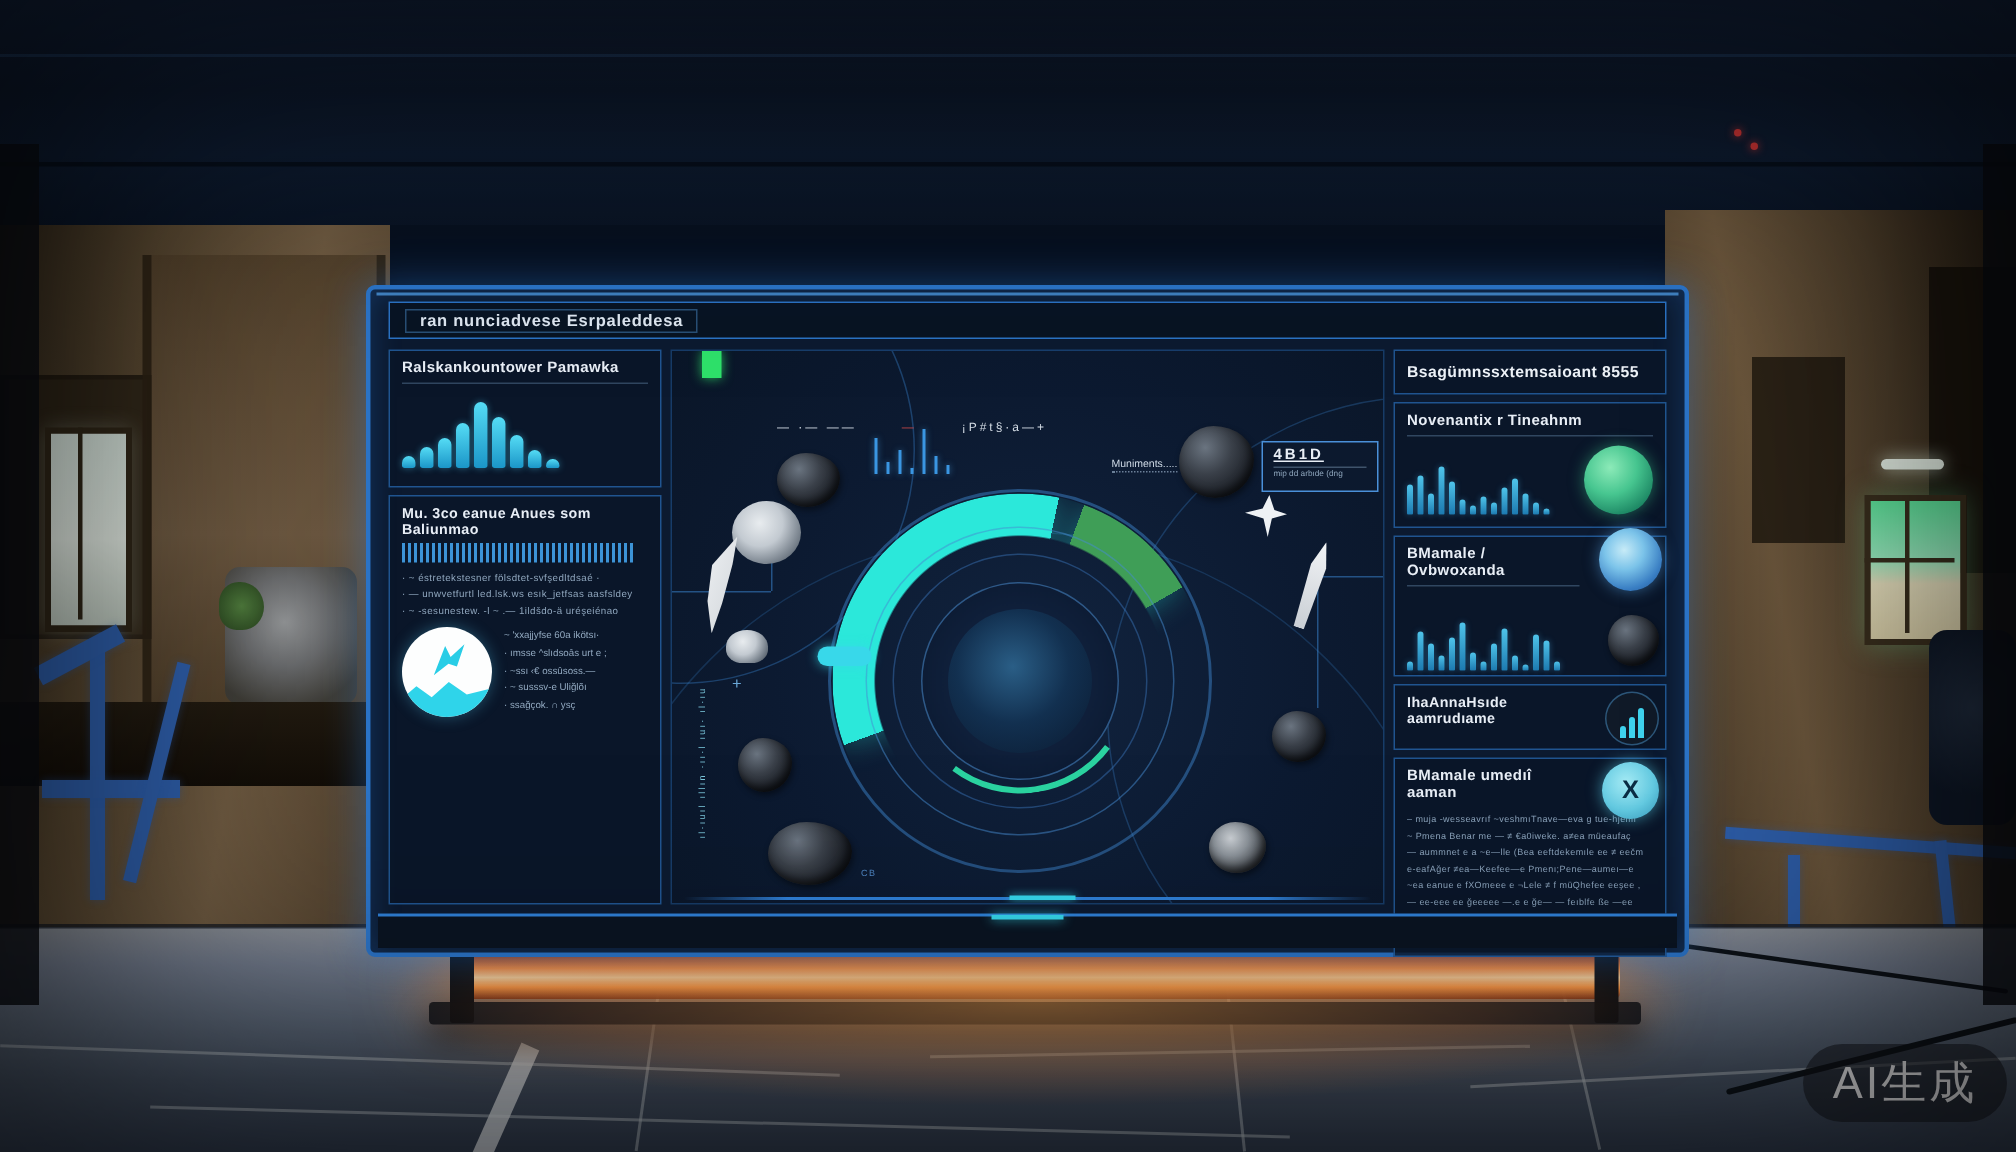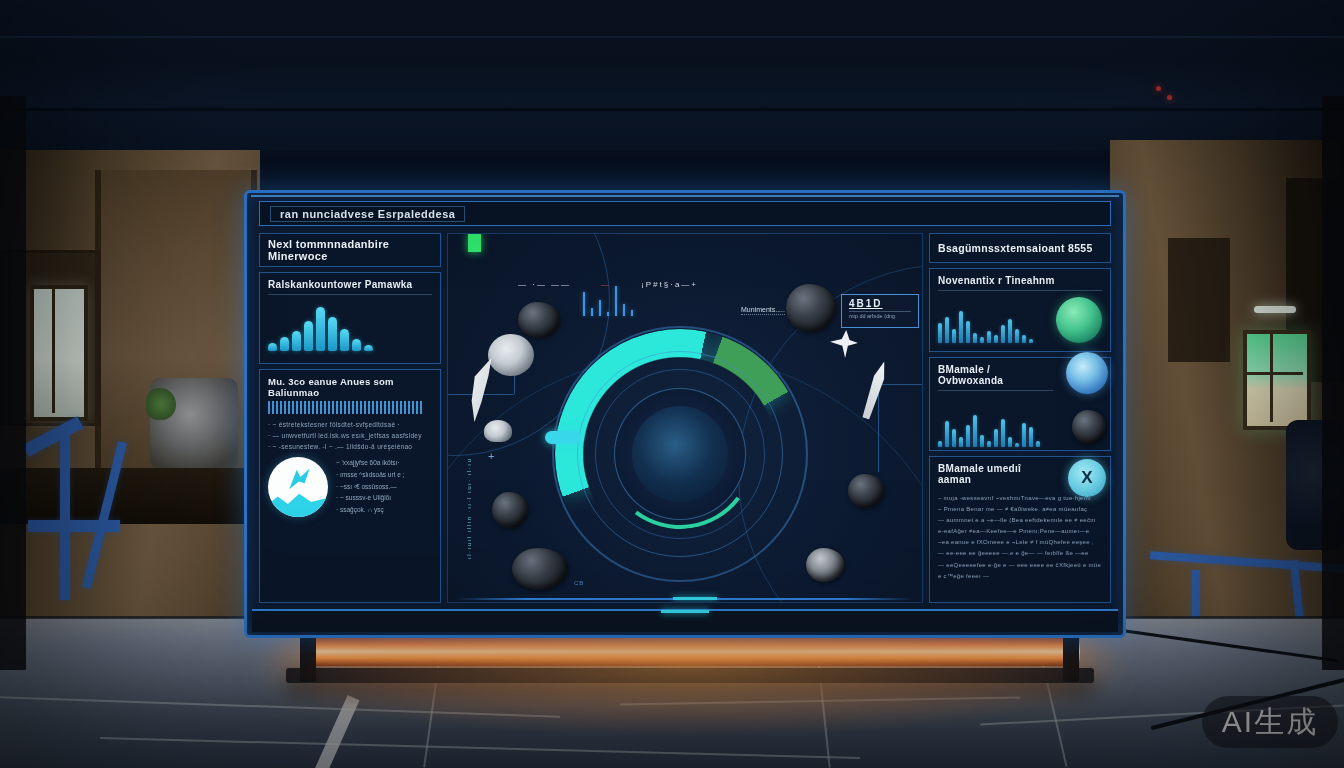--- a/index.html
+++ b/index.html
@@ -204,23 +204,20 @@
 <div class="abs floor-glow"></div>
 
 <div class="abs screen">
   <div class="abs inner-topline"></div>
 
   <div class="abs titlebar">
     <span>ran nunciadvese Esrpaleddesa</span>
   </div>
 
   <div class="abs col-left">
-    <div class="card hdr-card" style="height:34px;flex:0 0 auto;">
-      <span>Nexl tommnnadanbire Minerwoce</span>
-    </div>
     <div class="card" style="height:92px;flex:0 0 auto;">
       <div class="card-title">Ralskankountower Pamawka</div>
       <div class="divider"></div>
       <div class="chart round" style="height:50px;">
           <div class="bar" style="height: 8px;"></div>
           <div class="bar" style="height: 14px;"></div>
           <div class="bar" style="height: 20px;"></div>
           <div class="bar" style="height: 30px;"></div>
           <div class="bar" style="height: 44px;"></div>
           <div class="bar" style="height: 34px;"></div>
@@ -356,20 +353,28 @@
           <div class="bar" style="height: 18px;"></div>
           <div class="bar" style="height: 28px;"></div>
           <div class="bar" style="height: 10px;"></div>
           <div class="bar" style="height: 4px;"></div>
           <div class="bar" style="height: 24px;"></div>
           <div class="bar" style="height: 20px;"></div>
           <div class="bar" style="height: 6px;"></div>
         </div>
       <div class="blob dark-circle"></div>
     </div>
+    <div class="card" style="height:44px;flex:0 0 auto;">
+      <div class="card-title" style="font-size:9.5px;max-width:120px;">IhaAnnaHsıde   aamrudıame</div>
+      <div class="r3-circle">
+          <div class="bar" style="height: 8px;"></div>
+          <div class="bar" style="height: 14px;"></div>
+          <div class="bar" style="height: 20px;"></div>
+        </div>
+    </div>
     <div class="card" style="flex:1;">
       <div class="card-title" style="max-width:116px;">BMamale umedıî aaman</div>
       <div class="x-badge">X</div>
       <div class="script-lines" style="margin-top:8px;">
           <div class="line">– muja   -wesseavrıf   ~veshmıTnave—eva g tue-hjemı</div>
           <div class="line">~ Pmena Benar me — ≠ €a0iweke. a≠ea müeaufaç</div>
           <div class="line">— aummnet e a ~e—lle (Bea eeftdekemıle ee ≠ eečm</div>
           <div class="line">e-eafAğer   ≠ea—Keefee—e    Pmenı;Pene—aumeı—e</div>
           <div class="line">~ea eanue e fXOmeee e ¬Lele ≠ f müQhefee eeşee ,</div>
           <div class="line">— ee-eee ee   ğeeeee —.e e ğe— — feıblfe ße —ee</div>

